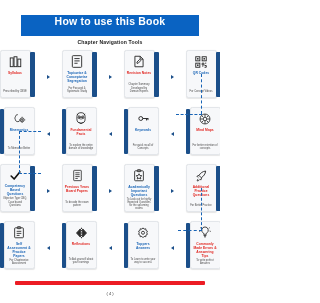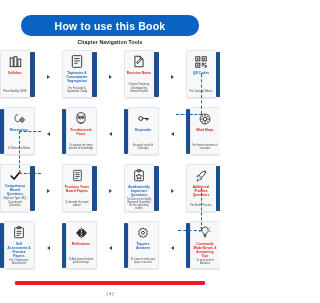--- a/index.html
+++ b/index.html
@@ -17,21 +17,21 @@
     padding:0;
     background:#fff;
   }
 
   
   .header-band{
     position:absolute;
     left:21px;top:15px;
     width:178px;height:21px;
     background:#0a63c2;
-    display:flex;align-items:center;justify-content:center;border-radius:10px;
+    display:flex;justify-content:center;
   }
   .header-title{
     color:#ffffff;
     font-size:10.5px;
     font-weight:bold;
     letter-spacing:.2px;
     white-space:nowrap;
   }
   .subtitle{
     position:absolute;

